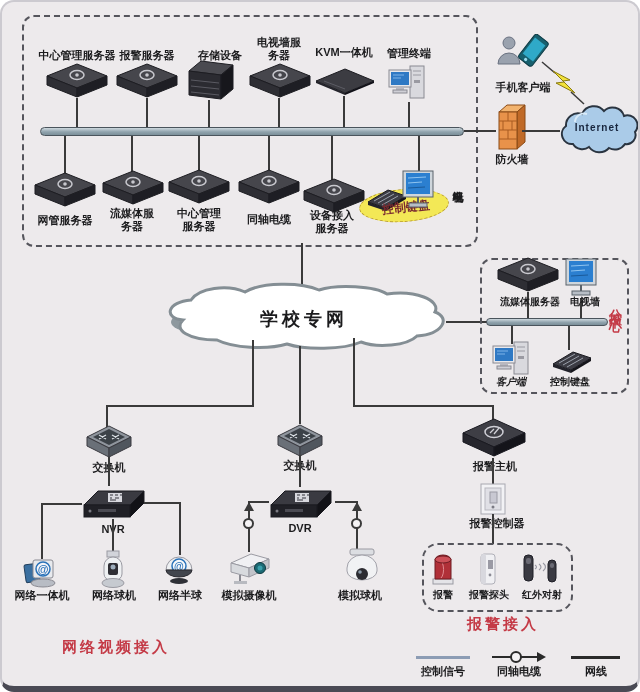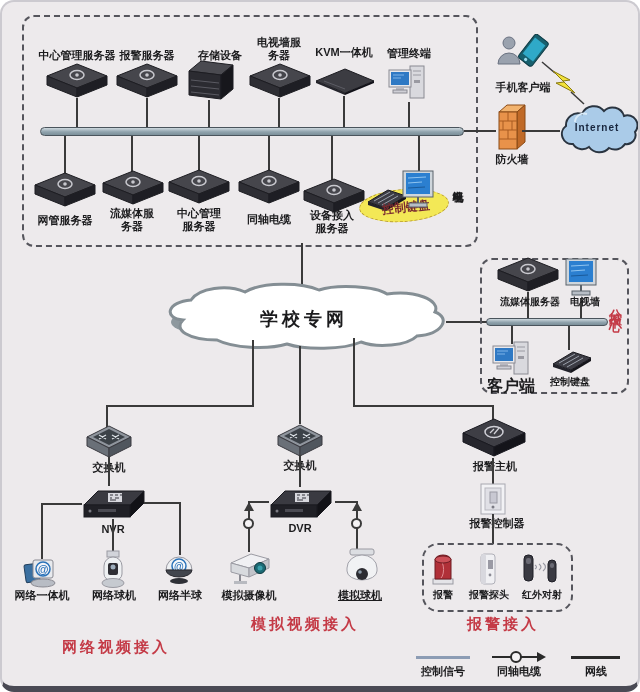--- a/index.html
+++ b/index.html
@@ -285,21 +285,21 @@
   <span class="ic" style="left:543px;top:346px;"><svg width="48" height="26" viewBox="0 0 48 26">
         <polygon points="8,16 28,4 46,10 26,22" fill="#3c3c44" stroke="#1c1c22"></polygon>
         <polygon points="8,16 26,22 26,25 8,19" fill="#22222a"></polygon>
         <polygon points="46,10 26,22 26,25 46,13" fill="#15151b"></polygon>
         <g stroke="#9aa0aa" stroke-width="1">
           <line x1="14" y1="15" x2="30" y2="6"></line>
           <line x1="18" y1="17" x2="34" y2="8"></line>
           <line x1="22" y1="19" x2="38" y2="10"></line>
         </g>
       </svg></span>
-  <div class="lbl" style="left:509px;top:374px;font-size:16px;">客户端</div>
+  <div class="lbl" style="left:509px;top:374px;font-size:10px;font-style:italic;">客户端</div>
   <div class="lbl" style="left:568px;top:374px;font-size:10px;">控制键盘</div>
 
   <span class="ic" style="left:83px;top:423px;"><svg width="48" height="34" viewBox="0 0 48 34">
         <polygon points="24,1 46,12 24,23 2,12" fill="#8f959d" stroke="#3a3a40"></polygon>
         <polygon points="2,12 24,23 24,32 2,21" fill="#6a7078" stroke="#3a3a40"></polygon>
         <polygon points="46,12 24,23 24,32 46,21" fill="#50565e" stroke="#3a3a40"></polygon>
         <polygon points="24,4 40,12 24,20 8,12" fill="#3c4248"></polygon>
         <path d="M14,10 l7,4 m0,-4 l-7,4 M27,10 l7,4 m0,-4 l-7,4" stroke="#d8dde2" stroke-width="1.4" fill="none"></path>
       </svg></span>
   <div class="lbl" style="left:107px;top:459px;">交换机</div>
@@ -386,22 +386,21 @@
         <line x1="13" y1="24" x2="13" y2="31" stroke="#8a8a92" stroke-width="2"></line>
         <rect x="7" y="30" width="13" height="3" fill="#b8bac0"></rect>
       </svg></span>
   <span class="ic" style="left:341px;top:546px;"><svg width="38" height="38" viewBox="0 0 38 38">
         <rect x="7" y="1" width="24" height="6" rx="2" fill="#dcdee2" stroke="#9a9aa2"></rect>
         <path d="M4,20 a15,13 0 0 1 30,0 v3 a15,9 0 0 1 -30,0 z" fill="#f1f2f4" stroke="#a2a2aa"></path>
         <circle cx="19" cy="26" r="6" fill="#2c2c32"></circle>
         <circle cx="17" cy="24" r="1.8" fill="#8a9aa8"></circle>
       </svg></span>
   <div class="lbl" style="left:247px;top:587px;">模拟摄像机</div>
-  <div class="lbl" style="left:358px;top:587px;text-decoration:underline;">模拟球机</div>
-  <div class="cap" style="left:303px;top:613px;">模拟视频接入</div>
+  <div class="lbl" style="left:358px;top:587px;">模拟球机</div>
 
   <span class="ic" style="left:459px;top:416px;"><svg width="66" height="40" viewBox="0 0 66 40">
         <polygon points="33,1 64,15 33,29 2,15" fill="#3e3e45" stroke="#191920"></polygon>
         <polygon points="2,15 33,29 33,38 2,24" fill="#26262d" stroke="#191920"></polygon>
         <polygon points="64,15 33,29 33,38 64,24" fill="#14141a" stroke="#191920"></polygon>
         <ellipse cx="33" cy="14" rx="9" ry="5.5" fill="none" stroke="#cfcfd6" stroke-width="1.5"></ellipse>
         <path d="M29,15 l4,-4 m0,5 l5,-6" stroke="#cfcfd6" stroke-width="1.3"></path>
       </svg></span>
   <div class="lbl" style="left:493px;top:458px;">报警主机</div>
   <div class="lv" style="left:490px;top:456px;height:26px;"></div>

